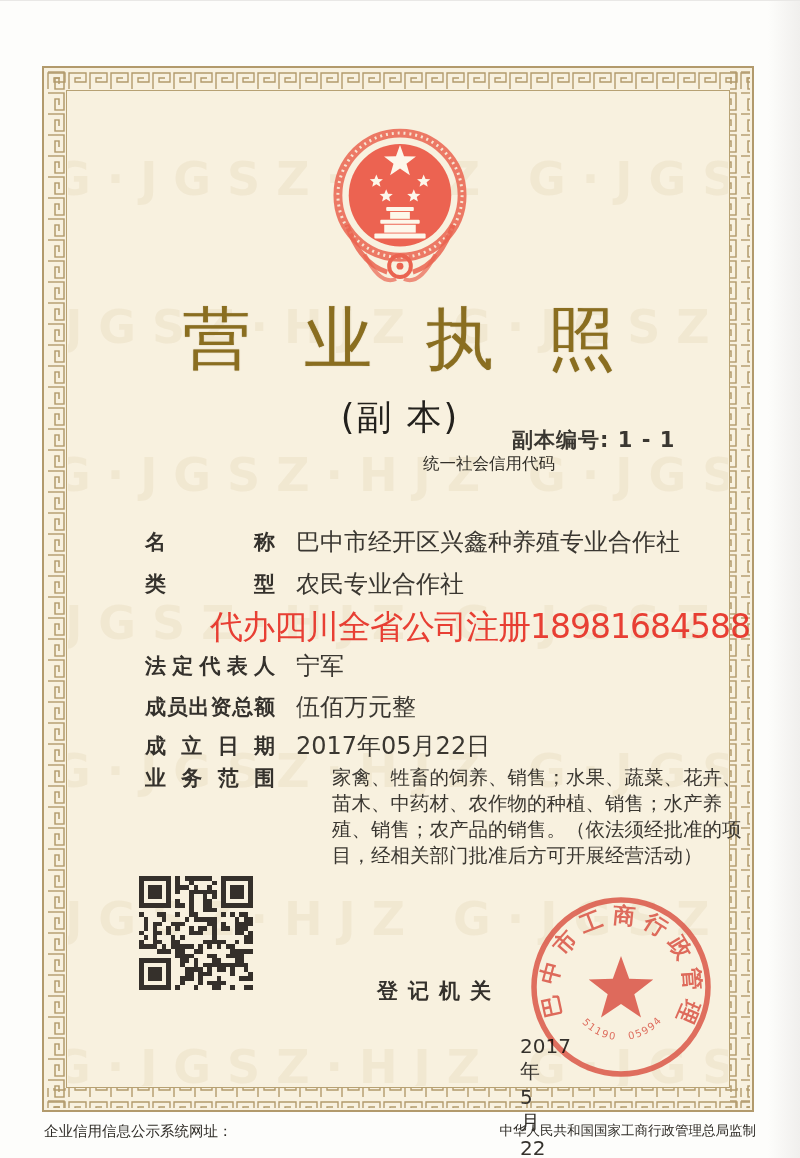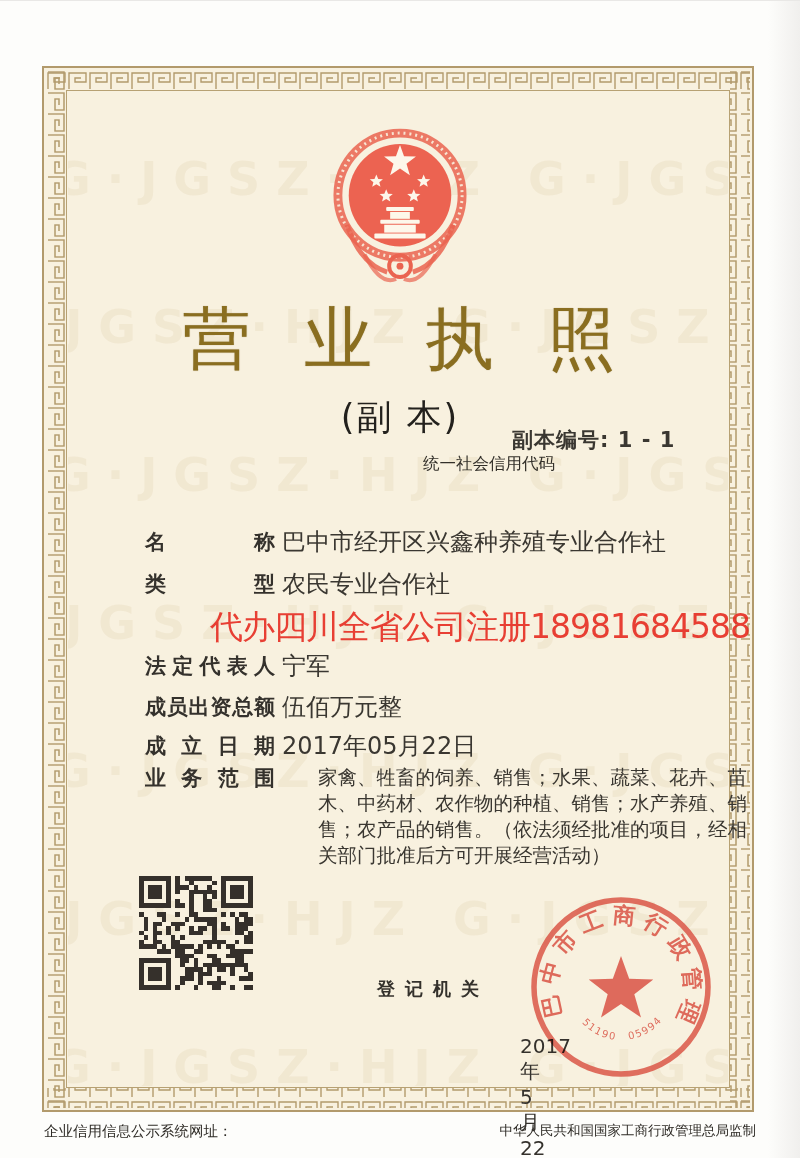--- a/index.html
+++ b/index.html
@@ -61,37 +61,37 @@
   }
   .credit-label{font-size:16.5px;font-weight:normal;color:#33302a;}
   .credit-value{
     font-family:"DejaVu Serif","Liberation Serif",serif;
     font-size:17.5px;color:#33302a;letter-spacing:0.5px;
   }
   .field-row{
     position:absolute;left:145px;width:610px;display:flex;align-items:flex-start;
   }
   .field-label{
-    width:130px;flex:0 0 130px;margin-right:7px;
+    width:130px;flex:0 0 130px;margin-right:21px;
     font-size:21px;font-weight:bold;color:#34312c;
     text-align:justify;text-align-last:justify;
   }
   .field-value{
     font-size:24px;color:#3a3731;line-height:26px;padding-top:1px;
   }
   .row-scope .field-value{font-size:19.5px;max-width:472px;margin-left:36px;}
   .ad-overlay{
     position:absolute;left:210px;top:604px;z-index:5;
     font-size:33px;font-weight:normal;letter-spacing:-1px;
     color:#e5261c;opacity:.88;white-space:nowrap;
   }
   .qr{position:absolute;left:139px;top:875px;width:114px;height:114px;}
   .reg-label{
     position:absolute;left:377px;top:976px;
-    font-size:18px;font-weight:bold;letter-spacing:10px;color:#34312c;white-space:nowrap;
+    font-size:21px;font-weight:bold;letter-spacing:10px;color:#34312c;white-space:nowrap;
   }
   .date-row{
     position:absolute;left:520px;top:1033px;display:flex;align-items:flex-start;
     font-size:20px;color:#34312c;z-index:3;flex-direction:column;
   }
   .date-row .gap-a{margin-right:24px;}
   .date-row .gap-b{margin-right:20px;}
   .seal{position:absolute;left:528px;top:893px;width:186px;height:186px;z-index:6;
         mix-blend-mode:multiply;opacity:.93;}
   

